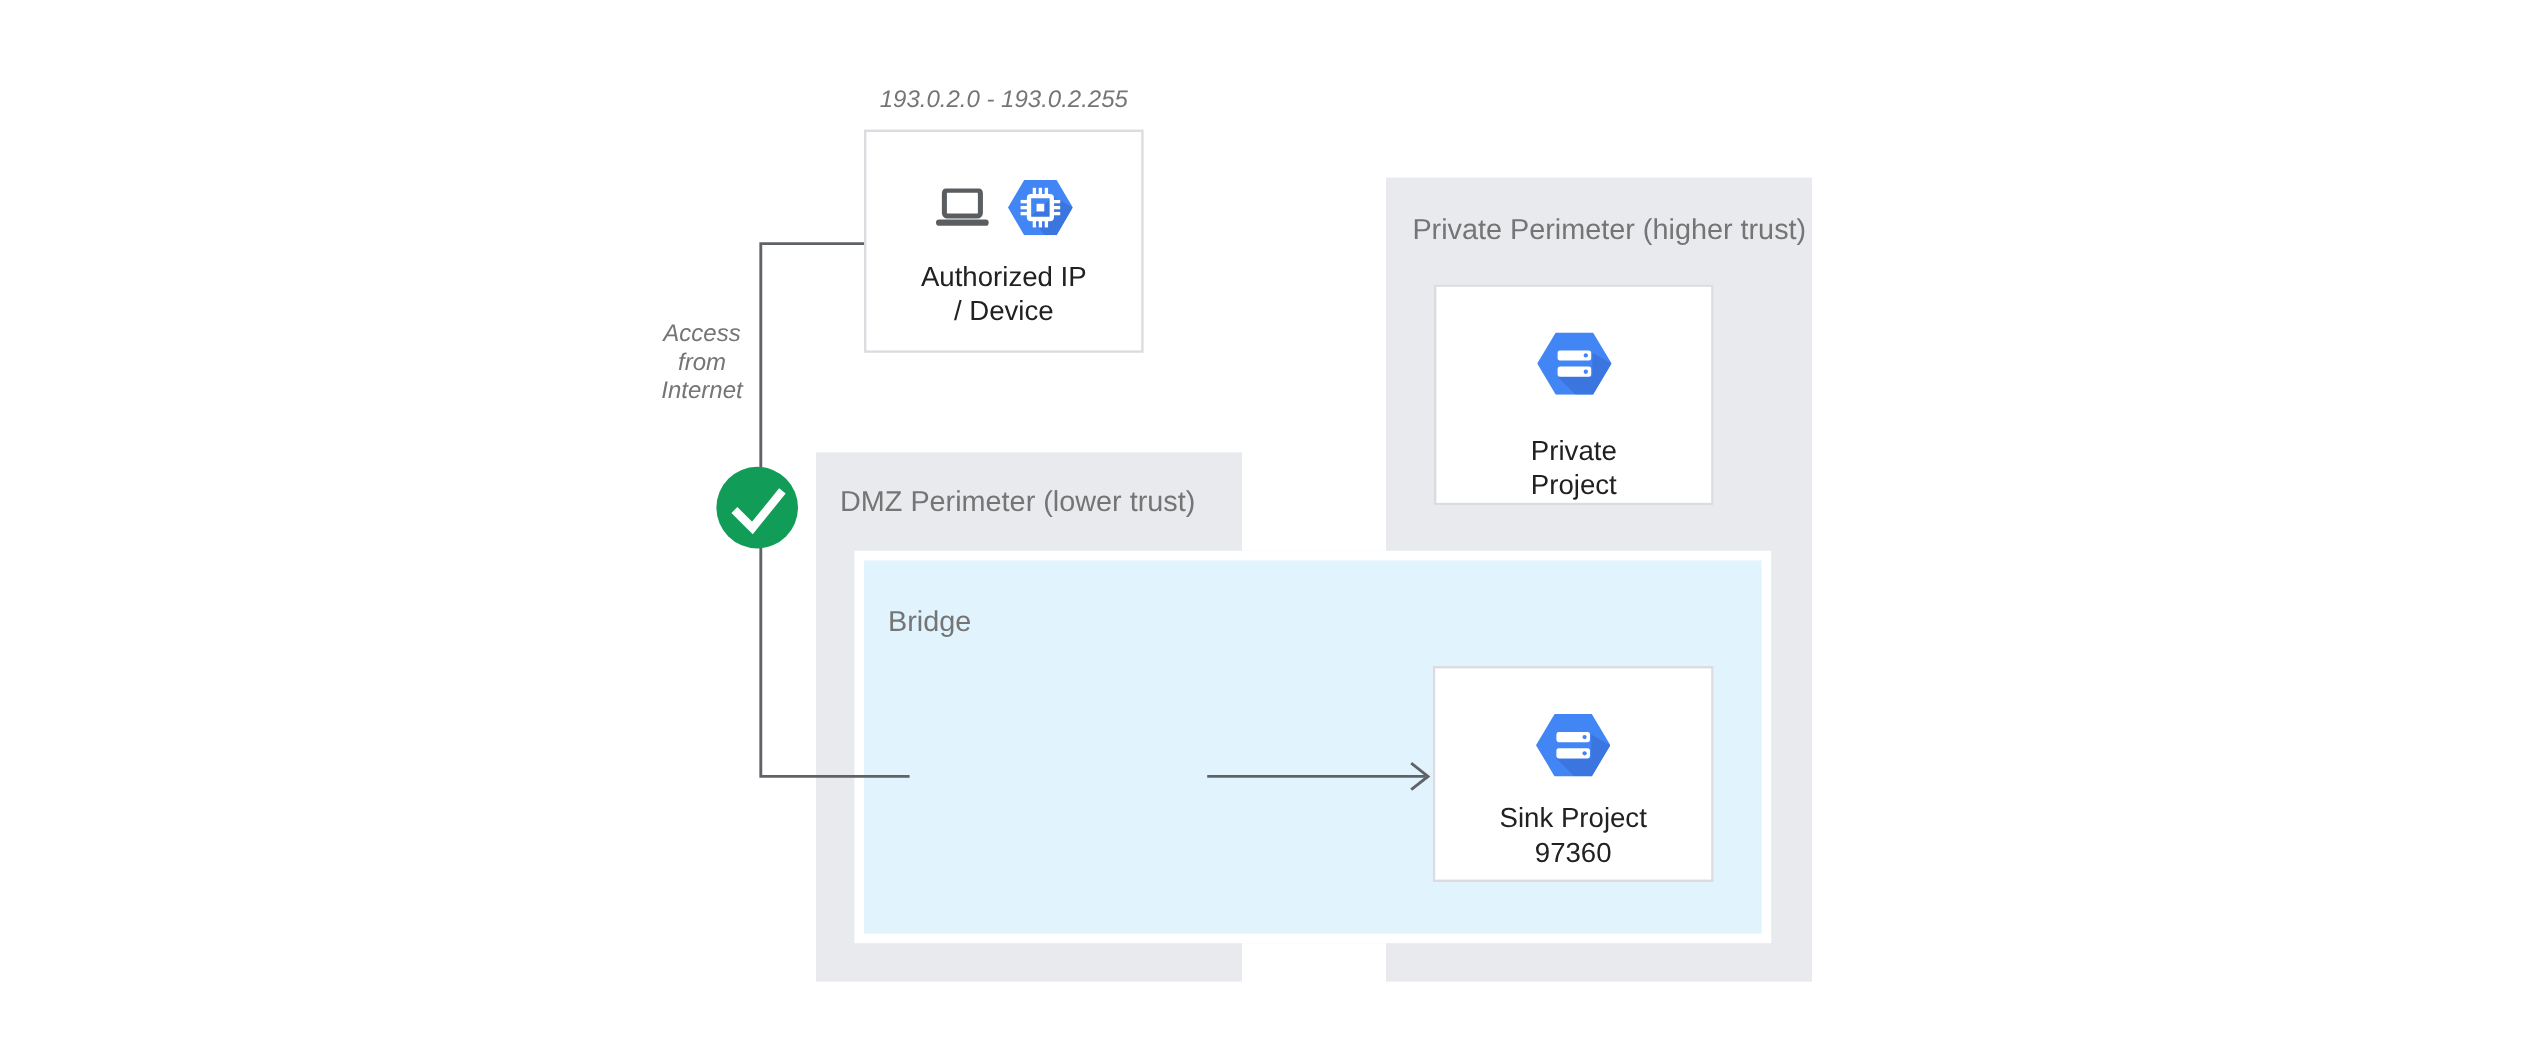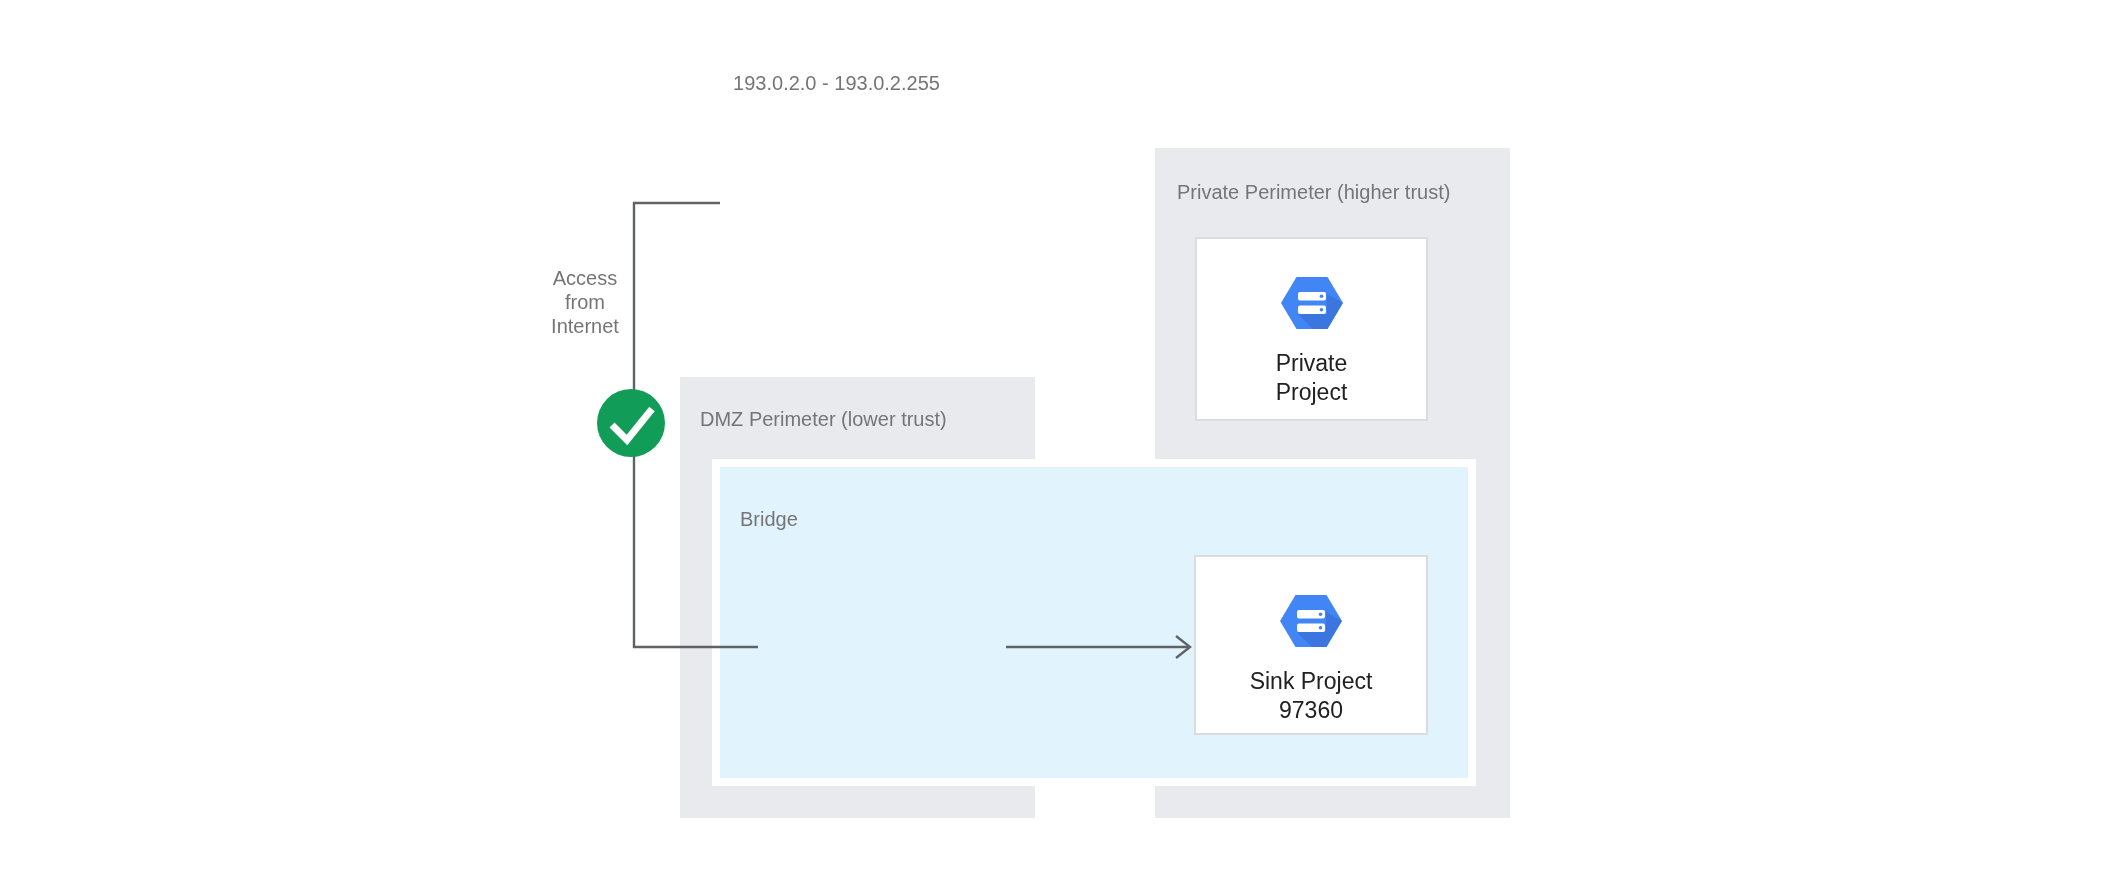--- a/index.html
+++ b/index.html
@@ -11,40 +11,41 @@
     background: #ffffff;
     overflow: hidden;
   }
   .perimeter {
     position: absolute;
     background: #E8EAED;
     z-index: 1;
   }
   .perimeter-label {
     position: absolute;
-    font-size: 20px;
+    font-size: 24px;
     line-height: 22px;
     color: #757575;
     white-space: nowrap;
     z-index: 3;
   }
   .bridge {
     position: absolute;
     left: 712px; top: 459px;
     width: 764px; height: 327px;
     background: #E1F4FD;
     border: 8px solid #ffffff;
     box-sizing: border-box;
     z-index: 2;
   }
   .annotation {
     position: absolute;
     font-size: 20px;
     color: #757575;
     z-index: 3;
+    font-style: italic;
   }
   .ip-range {
     left: 690px; top: 72px;
     width: 293px;
     text-align: center;
     line-height: 22px;
   }
   .access {
     left: 540px; top: 266px;
     width: 90px;
@@ -58,21 +59,21 @@
     border: 2px solid #DADCE0;
     box-sizing: border-box;
     display: flex;
     flex-direction: column;
     align-items: center;
     z-index: 4;
   }
   .node-authorized { left: 720px; top: 108px; width: 233px; height: 186px; }
   .node-source     { left: 760px; top: 555px; width: 244px; height: 180px; }
   .node-sink       { left: 1194px; top: 555px; width: 234px; height: 180px; }
-  .node-private    { left: 1195px; top: 237px; width: 233px; height: 184px; }
+  .node-private    { left: 1195px; top: 237px; width: 233px; height: 184px; justify-content: space-between; }
   .node-icons {
     margin-top: 40px;
     display: flex;
     align-items: center;
     gap: 16px;
   }
   .node-icons-sm { margin-top: 38px; }
   .node-label {
     margin-top: 20px;
     font-size: 23px;
@@ -141,20 +142,32 @@
 
   <div class="perimeter-label" style="left:700px; top:408px;">DMZ Perimeter (lower trust)</div>
   <div class="perimeter-label" style="left:1177px; top:181px;">Private Perimeter (higher trust)</div>
   <div class="perimeter-label" style="left:740px; top:496px;margin-top:12px;">Bridge</div>
 
   <div class="annotation ip-range">193.0.2.0 - 193.0.2.255</div>
   <div class="annotation access">Access
 from
 Internet</div>
 
+  <div class="node node-authorized">
+    <div class="node-icons">
+      <svg width="44" height="32" viewBox="0 0 44 32">
+        <use href="#laptop"></use>
+      </svg>
+      <svg width="54" height="46" viewBox="0 0 54 46">
+        <use href="#chip-hex"></use>
+      </svg>
+    </div>
+    <div class="node-label">Authorized IP
+/ Device</div>
+  </div>
 
   <div class="node node-private">
     <div class="node-icons node-icons-sm">
       <svg width="62" height="52" viewBox="0 0 62 52">
         <use href="#project-hex"></use>
       </svg>
     </div>
     <div class="node-label">Private
 Project</div>
   </div>

